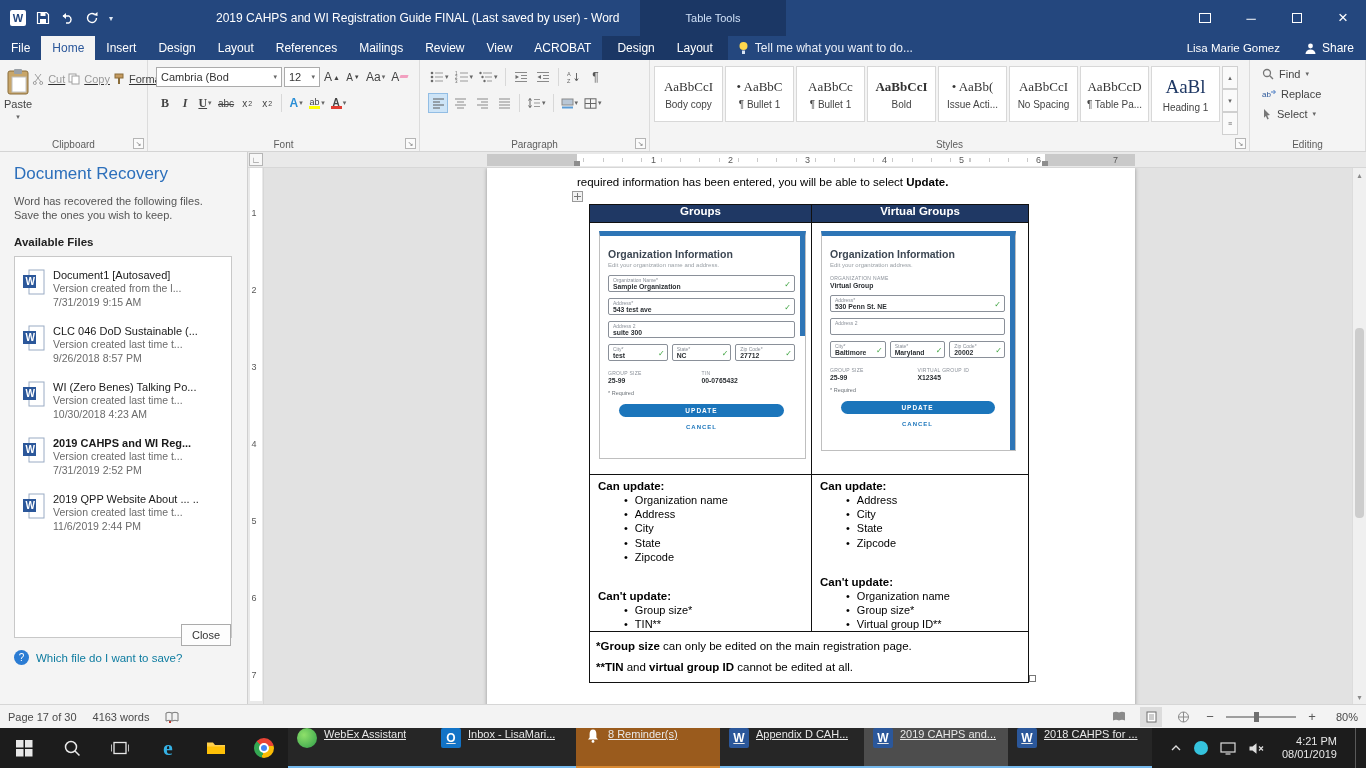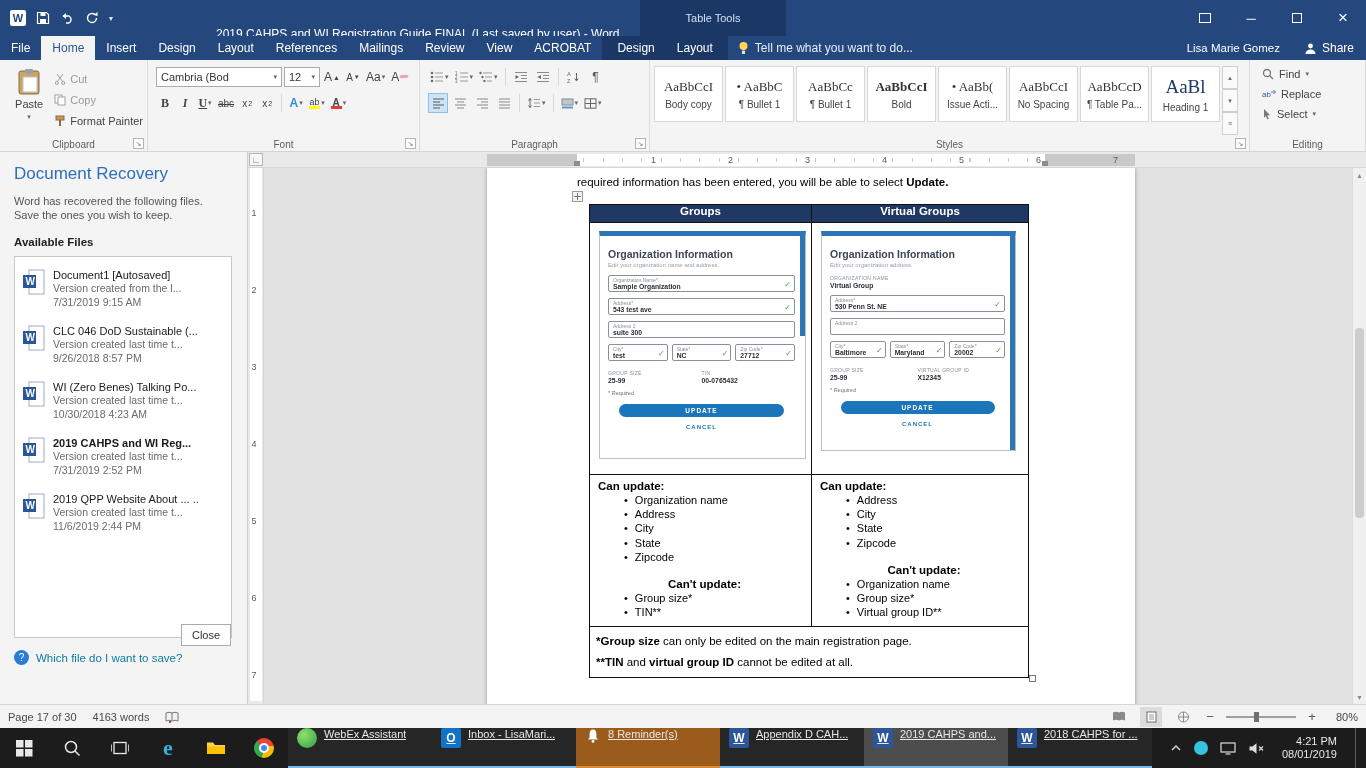--- a/index.html
+++ b/index.html
@@ -7,21 +7,21 @@
   body { font-family:"Liberation Sans","DejaVu Sans",sans-serif; font-size:12px; color:#333; }
   #app { position:relative; width:1366px; height:768px; background:#e2e2e2; display:flex; flex-direction:column; }
   svg { display:block; }
 
   
   .titlebar { height:36px; background:#24477e; color:#fff; position:relative; flex:0 0 36px; display:flex; align-items:center; }
   .qat { display:flex; align-items:center; gap:10px; padding-left:10px; }
   .qat-btn { display:flex; align-items:center; justify-content:center; cursor:default; }
   .wtile-sm { width:16px; height:16px; background:#fff; color:#24477e; font-weight:bold; font-size:11px; display:grid; place-items:center; border-radius:2px; }
   .qat-caret { font-size:8px; color:#dfe7f3; }
-  .title-text { position:absolute; left:216px; top:16px; line-height:36px; font-size:12px; color:#fff; white-space:nowrap; }
+  .title-text { position:absolute; left:216px; top:0; line-height:36px; font-size:12px; color:#fff; white-space:nowrap; }
   .ctx-title { position:absolute; left:640px; top:0; width:146px; height:36px; background:#1b3765; color:#cfe0f7; font-size:11px; display:grid; place-items:center; }
   .win-controls { position:absolute; right:0; top:0; height:36px; display:flex; align-items:center; }
   .wc { width:46px; height:36px; display:grid; place-items:center; color:#fff; font-size:13px; }
   .wc.close { font-size:17px; }
   .rdo-box { width:12px; height:10px; border:1px solid #fff; position:relative; }
   .maxbox { width:10px; height:10px; border:1px solid #fff; }
 
   
   .tabrow { height:24px; background:#24477e; flex:0 0 24px; display:flex; align-items:stretch; color:#fff; position:relative; }
   .tab { padding:0 11px; line-height:24px; font-size:12px; white-space:nowrap; cursor:default; }
@@ -33,21 +33,21 @@
   .share { display:flex; align-items:center; gap:5px; padding:0 12px; font-size:12px; }
 
   
   .ribbon { height:92px; flex:0 0 92px; background:#f4f4f4; border-bottom:1px solid #d4d4d4; display:flex; }
   .rgroup { position:relative; border-right:1px solid #dcdcdc; padding:4px 4px 16px 4px; }
   .glabel { position:absolute; bottom:1px; left:0; right:0; text-align:center; font-size:10px; color:#5d5d5d; }
   .dlg { position:absolute; bottom:2px; right:3px; width:11px; height:11px; border:1px solid #b5b5b5; color:#777; font-size:7px; display:grid; place-items:center; background:#fbfbfb; }
   .g-clip { width:148px; display:flex; }
   .paste { width:52px; display:flex; flex-direction:column; align-items:center; justify-content:flex-start; padding-top:4px; gap:3px; }
   .paste .lbl { font-size:11px; color:#444; }
-  .clip-col { display:flex; flex-direction:column; gap:3px; padding-top:6px; }
+  .clip-col { display:flex; flex-direction:row; gap:3px; padding-top:6px;text-decoration:underline; }
   .srow { display:flex; align-items:center; gap:4px; height:18px; font-size:11px; color:#9a9a9a; white-space:nowrap; }
   .srow.en { color:#444;justify-content:center; }
   .g-font { width:272px; }
   .frow { display:flex; align-items:center; gap:2px; height:26px; padding-left:4px; }
   .selbox { background:#fff; border:1px solid #ababab; height:20px; display:flex; align-items:center; padding:0 4px; gap:4px; font-size:11px; color:#333; }
   .selbox .caret, .caret { font-size:7px; color:#666; }
   .fbtn { min-width:18px; height:20px; display:flex; align-items:center; justify-content:center; gap:1px; padding:0 2px; color:#444; font-size:12px; }
   .fbtn b { font-family:"Liberation Serif",serif; }
   .vdiv { width:1px; height:18px; background:#d8d8d8; margin:0 3px; }
   .colorbar { display:block; width:11px; height:3px; margin-top:-1px; }
@@ -110,21 +110,21 @@
   .tmove { position:absolute; left:85px; top:23px; width:11px; height:11px; border:1px solid #9a9a9a; background:#f2f2f2; }
   .tmove::before,.tmove::after { content:""; position:absolute; background:#777; }
   .tmove::before { left:4px; top:1px; width:1px; height:7px; }
   .tmove::after { left:1px; top:4px; width:7px; height:1px; }
   .dtable { position:absolute; left:102px; top:36px; border-collapse:collapse; table-layout:fixed; }
   .dtable th,.dtable td { border:1px solid #111; vertical-align:top; }
   .dtable th { background:#1f3864; color:#fff; font-size:11.5px; height:18px; font-weight:bold; text-align:center; }
   .shotrow td { height:252px; }
   .listrow td { height:152px; padding:5px 0 0 8px; }
   .lhead { font-size:11.5px; font-weight:bold; color:#000; }
-  .lhead.mt { margin-top:14px;text-align:center; }
+  .lhead.mt { margin-top:26px; }
   .blist { list-style:none; margin:1px 0 0 26px; }
   .blist li { font-size:11px; color:#000; line-height:14.2px; }
   .blist li::before { content:"•"; margin-right:7px; }
   .fnrow td { height:48px; padding:4px 6px; font-size:11.5px; line-height:21px; color:#000; }
   .tresize { position:absolute; left:542px; top:507px; width:7px; height:7px; border:1px solid #777; background:#fff; }
 
   
   .card { position:relative; margin:8px 0 0 9px; background:#fff; border:1px solid #bfbfbf; border-top:5px solid #2e75b6; padding:6px 10px 0 8px; overflow:hidden; }
   .card1 { width:207px; height:228px; }
   .card2 { width:195px; height:220px; }

